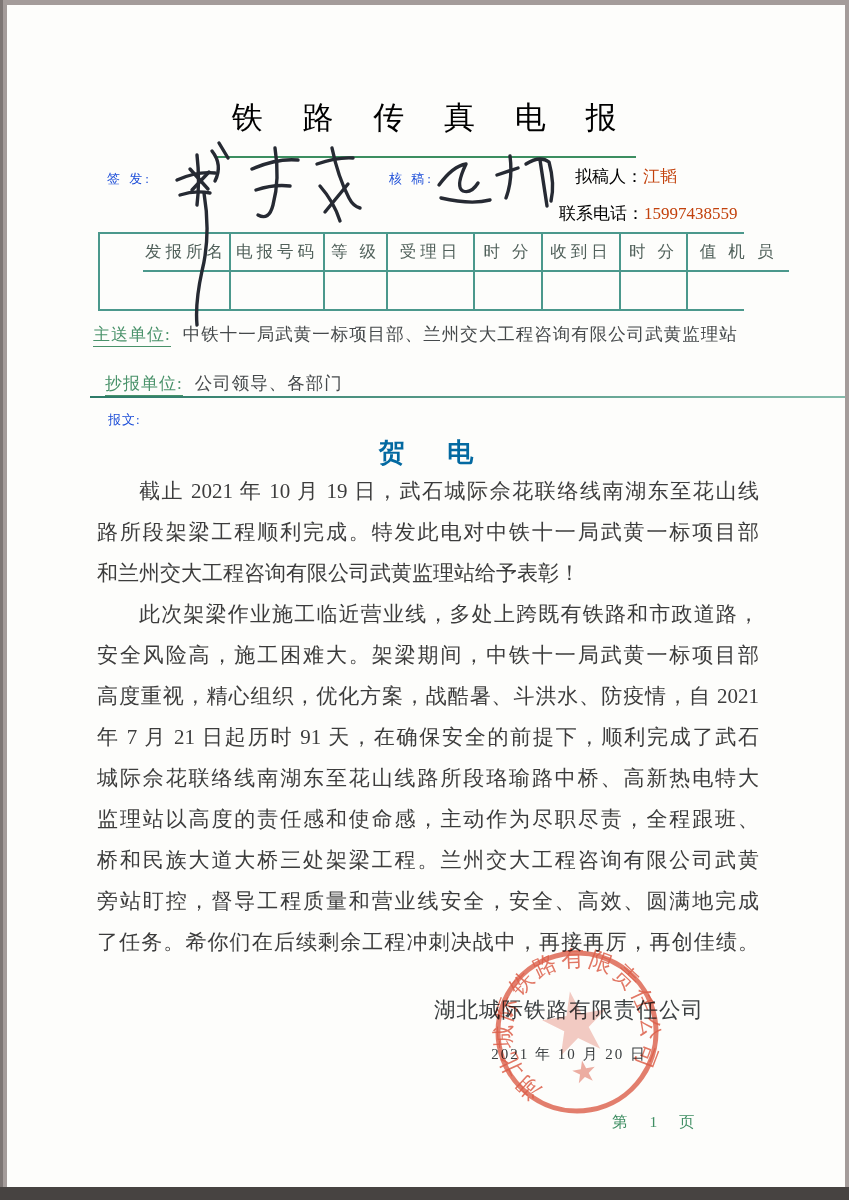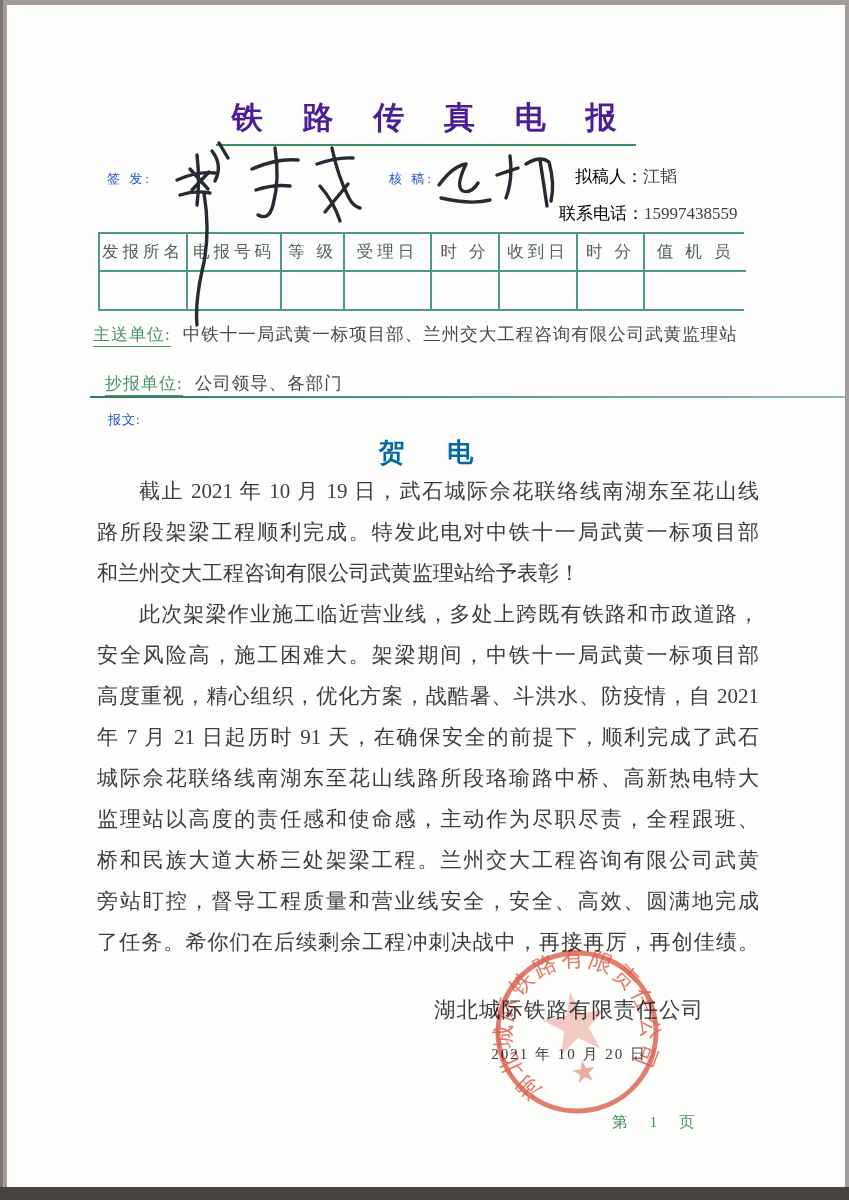--- a/index.html
+++ b/index.html
@@ -15,34 +15,34 @@
     position:absolute; left:7px; top:5px; right:4px; bottom:13px;
     background:#fdfdfb; overflow:hidden;
   }
   .abs { position:absolute; }
 
   
   .doc-title {
     width:100%; top:92px; text-align:center;
   }
   .doc-title span {
-    display:inline-block; color:#4c1d95; font-size:31px; font-weight:bold;
-    letter-spacing:16px; border-bottom:2px solid #3c8e60; padding:0 4px 5px 16px;
+    display:inline-block; color:#000000; font-size:31px; font-weight:normal;
+    letter-spacing:16px; border-bottom:2px solid #3c8e60; padding:0 4px 17px 16px;
   }
   .form-label { color:#1d4ed8; font-size:13px; letter-spacing:3px; }
   .meta-label { color:#000000; font-size:17px; }
-  .meta-value { color:#404040; font-size:17px; }
+  .meta-value { color:#c2410c; font-size:17px; }
   .sig-svg { overflow:visible; pointer-events:none; z-index:3; }
   .sig-svg path { stroke:#262a33; stroke-width:3.4; fill:none; stroke-linecap:round; stroke-linejoin:round; }
 
   
   .form-table {
     left:91px; top:227px; width:646px; z-index:1;
     display:grid; grid-template-columns:88px 94px 63px 87px 68px 78px 67px 101px;
-    border-top:2px solid #4b988c; border-bottom:2px solid #4b988c; border-left:2px solid #4b988c;
+    border-top:2px solid #4b988c; border-bottom:2px solid #4b988c; border-left:2px solid #4b988c;padding-left:43px;
   }
   .form-table .hcell {
     height:38px; display:flex; align-items:center; justify-content:center;
     color:#50605a; font-size:16.5px; letter-spacing:4px;
     border-right:2px solid #4b988c; border-bottom:2px solid #4b988c;
   }
   .form-table .hcell:nth-child(8) { border-right:none; }
   .form-table .ecell { height:37px; border-right:2px solid #4b988c; }
   .form-table .ecell:nth-child(16) { border-right:none; }
 

